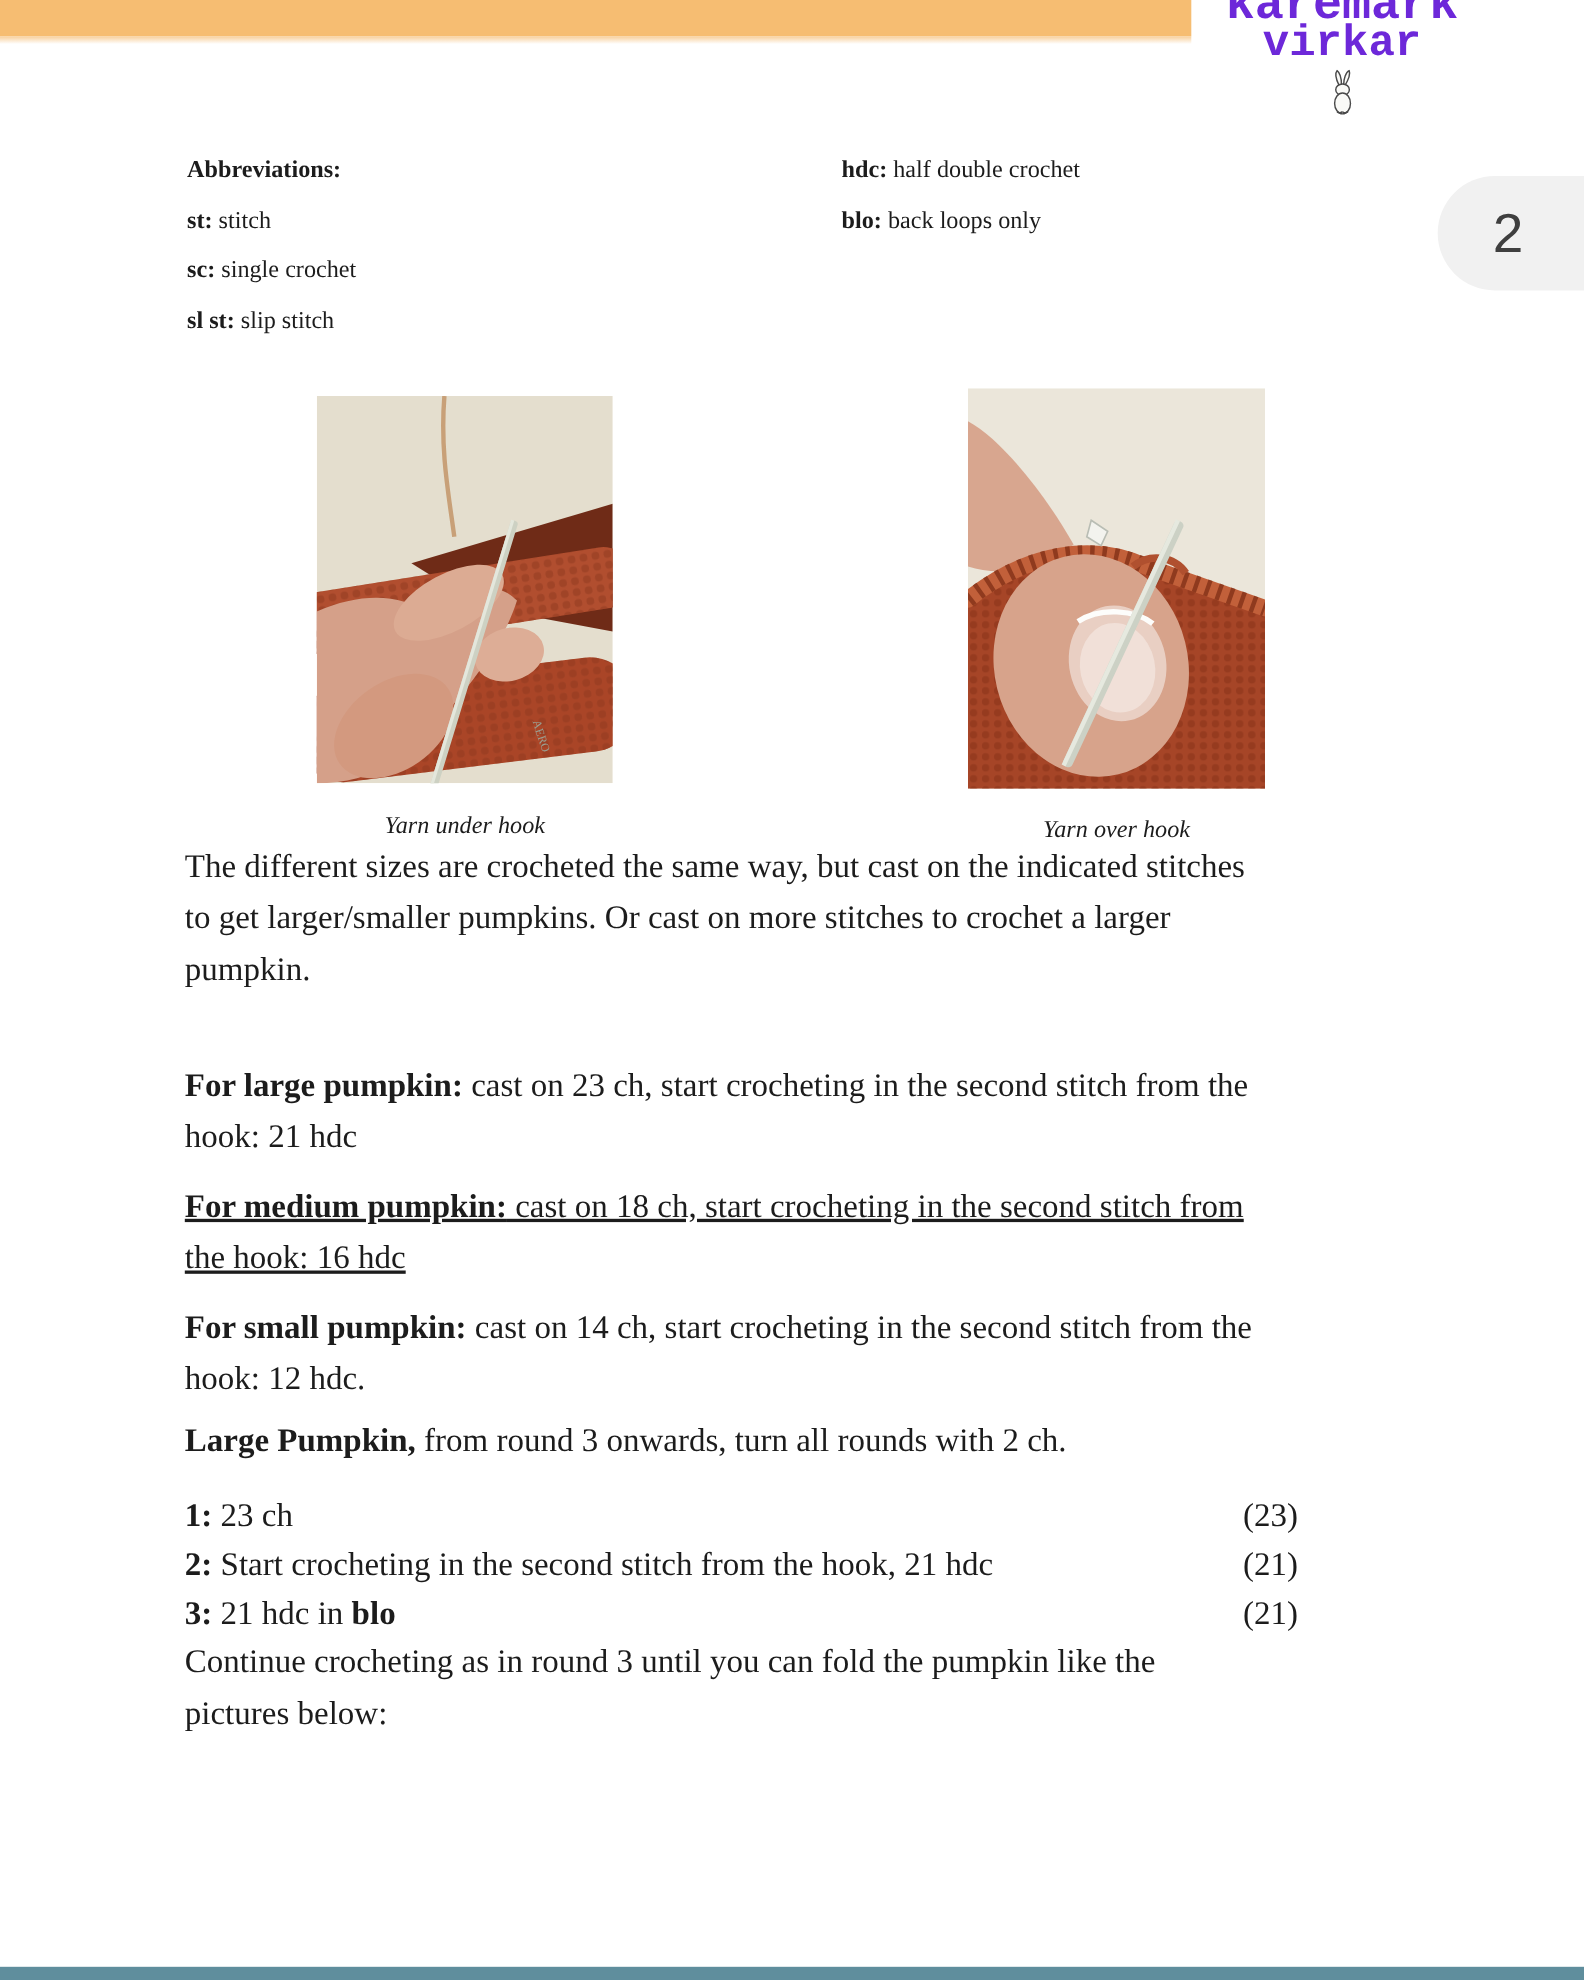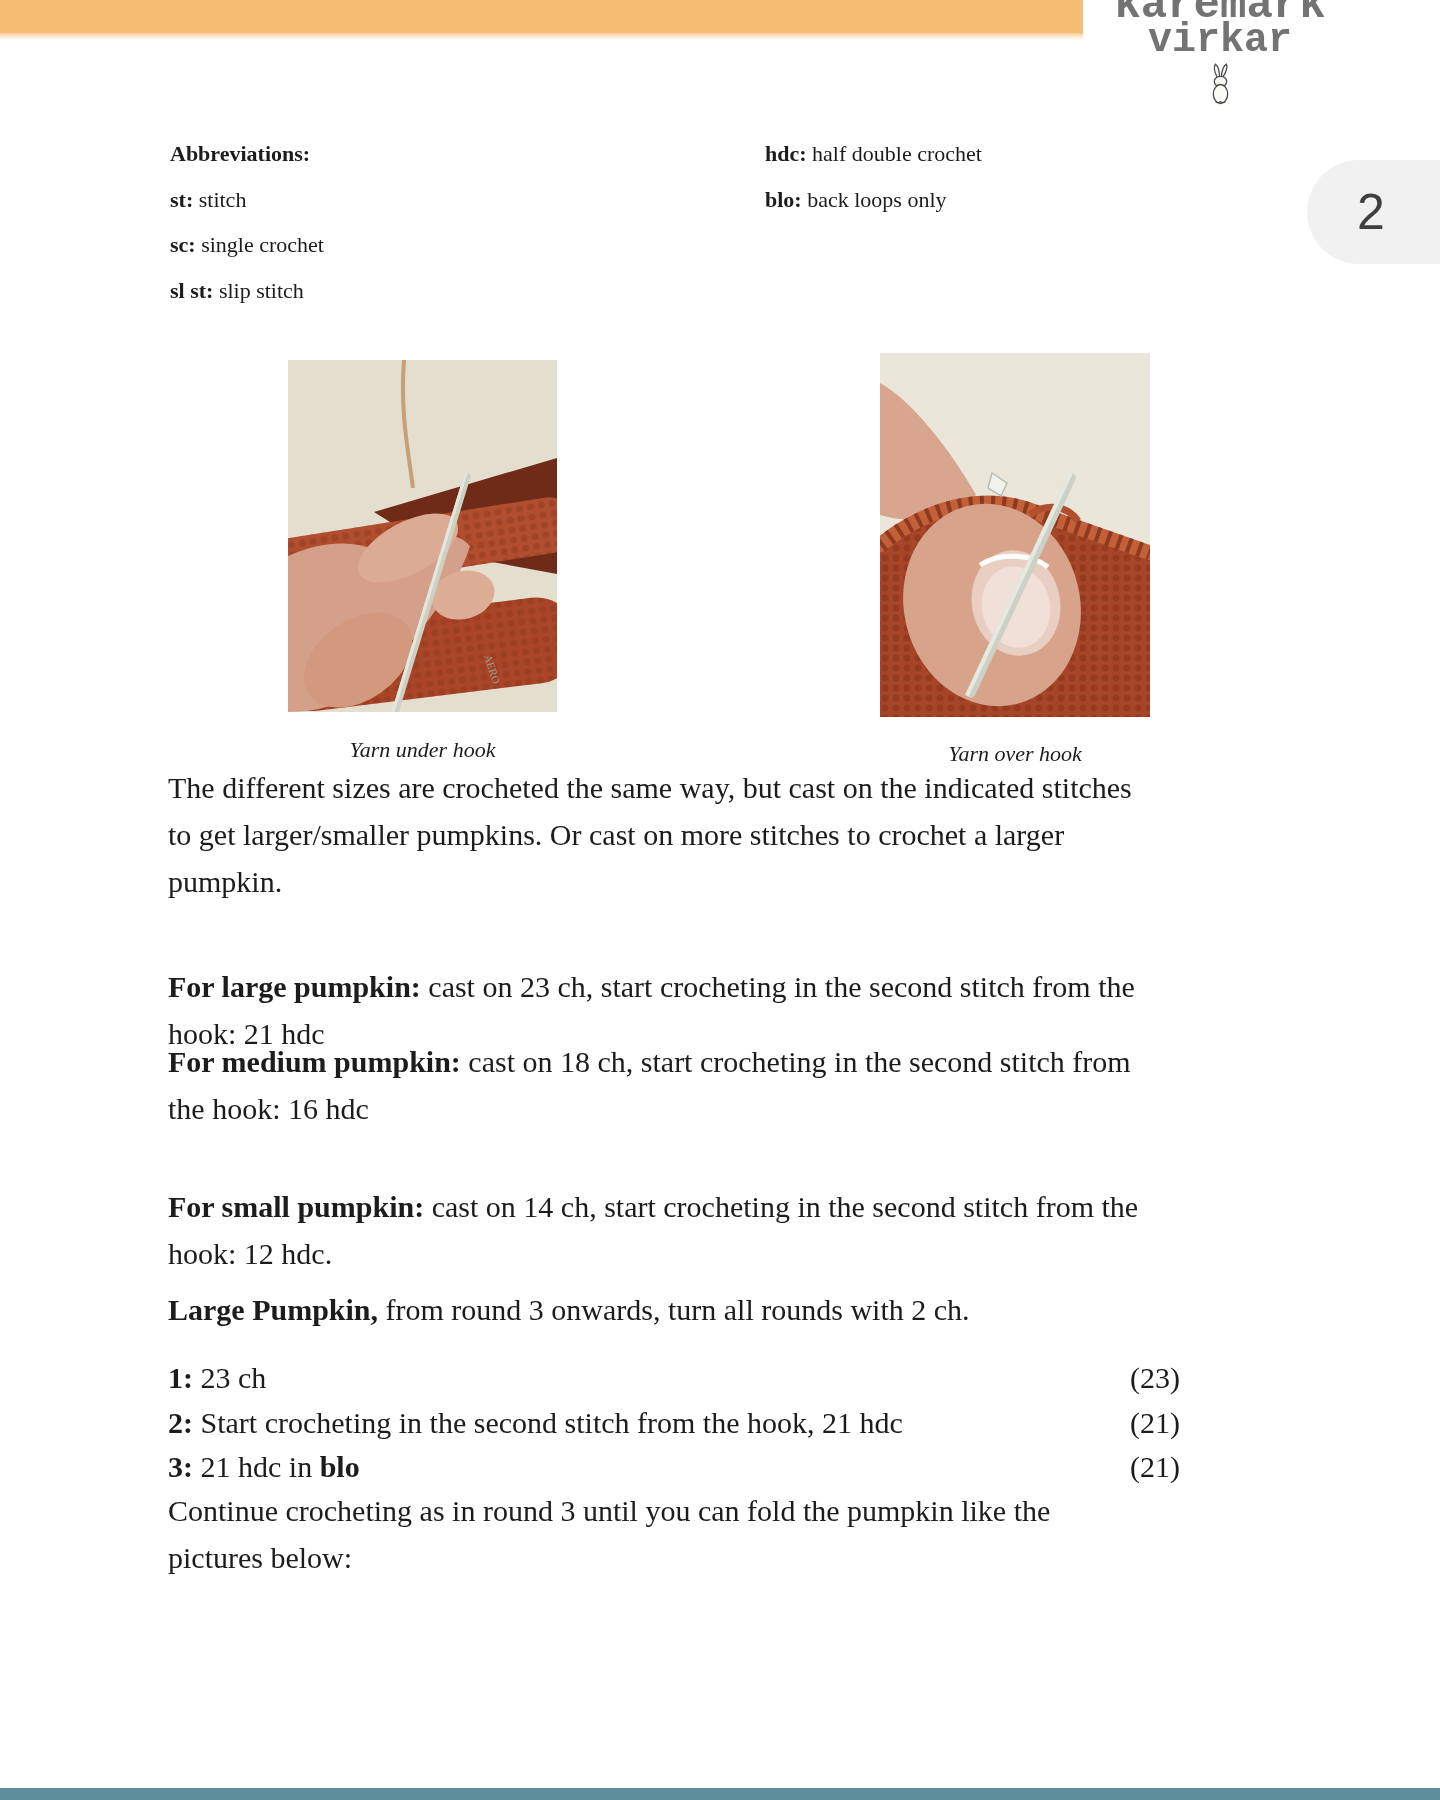--- a/index.html
+++ b/index.html
@@ -8,21 +8,21 @@
     overflow:hidden;font-family:"Liberation Serif",serif;color:#1c1c1c;
   }
   
   .top-bar{position:absolute;left:0;top:0;width:1083px;height:33px;background:#F6BD72;}
   .top-bar-fade{position:absolute;left:0;top:33px;width:1083px;height:7px;
     background:linear-gradient(to bottom,#f8cf9a,rgba(255,255,255,0));}
   .bottom-bar{position:absolute;left:0;bottom:0;width:100%;height:12px;background:#5F8E9D;}
 
   
   .brand{position:absolute;left:1106px;top:0;width:228px;text-align:center;
-    font-family:"Liberation Mono",monospace;font-weight:700;color:#737373;}
+    font-family:"Liberation Mono",monospace;font-weight:700;color:#6d28d9;}
   .brand .l1{font-size:44px;line-height:40px;margin-top:-15px;letter-spacing:0;}
   .brand .l2{font-size:40px;line-height:40px;margin-top:-4px;}
   .brand .bunny{margin-top:2px;}
 
   
   .page-pill{position:absolute;left:1307px;top:160px;width:200px;height:104px;
     background:#F1F1F1;border-radius:52px;display:flex;align-items:center;
     font-family:"Liberation Sans",sans-serif;font-size:50px;color:#3f3f3f;}
   .page-pill span{margin-left:50px;}
 
@@ -35,21 +35,21 @@
   
   .figure{position:absolute;}
   .fig1{left:288px;top:360px;width:269px;height:352px;}
   .fig2{left:880px;top:353px;width:270px;height:364px;}
   .caption{position:absolute;font-style:italic;font-size:22px;text-align:center;}
   .cap1{left:288px;top:737px;width:269px;}
   .cap2{left:880px;top:741px;width:270px;}
 
   
   .bodyblock{position:absolute;left:168px;width:1110px;font-size:30px;line-height:47px;}
-  .p1{top:764px;} .p2{top:963px;} .p3{top:1038px;} .p4{top:1183px;} .p5{top:1286px;}
+  .p1{top:764px;} .p2{top:963px;} .p3{top:1073px;text-decoration:underline;} .p4{top:1183px;} .p5{top:1286px;}
   .rounds{position:absolute;left:168px;top:1356px;width:1012px;font-size:30px;}
   .round-row{display:flex;justify-content:space-between;line-height:44.5px;height:44.5px;align-items:flex-end;}
   .closing{top:1487px;}
   .bodyblock b, .rounds b{font-weight:700;}
 </style>
 </head>
 <body>
 
 <div class="page">
 

